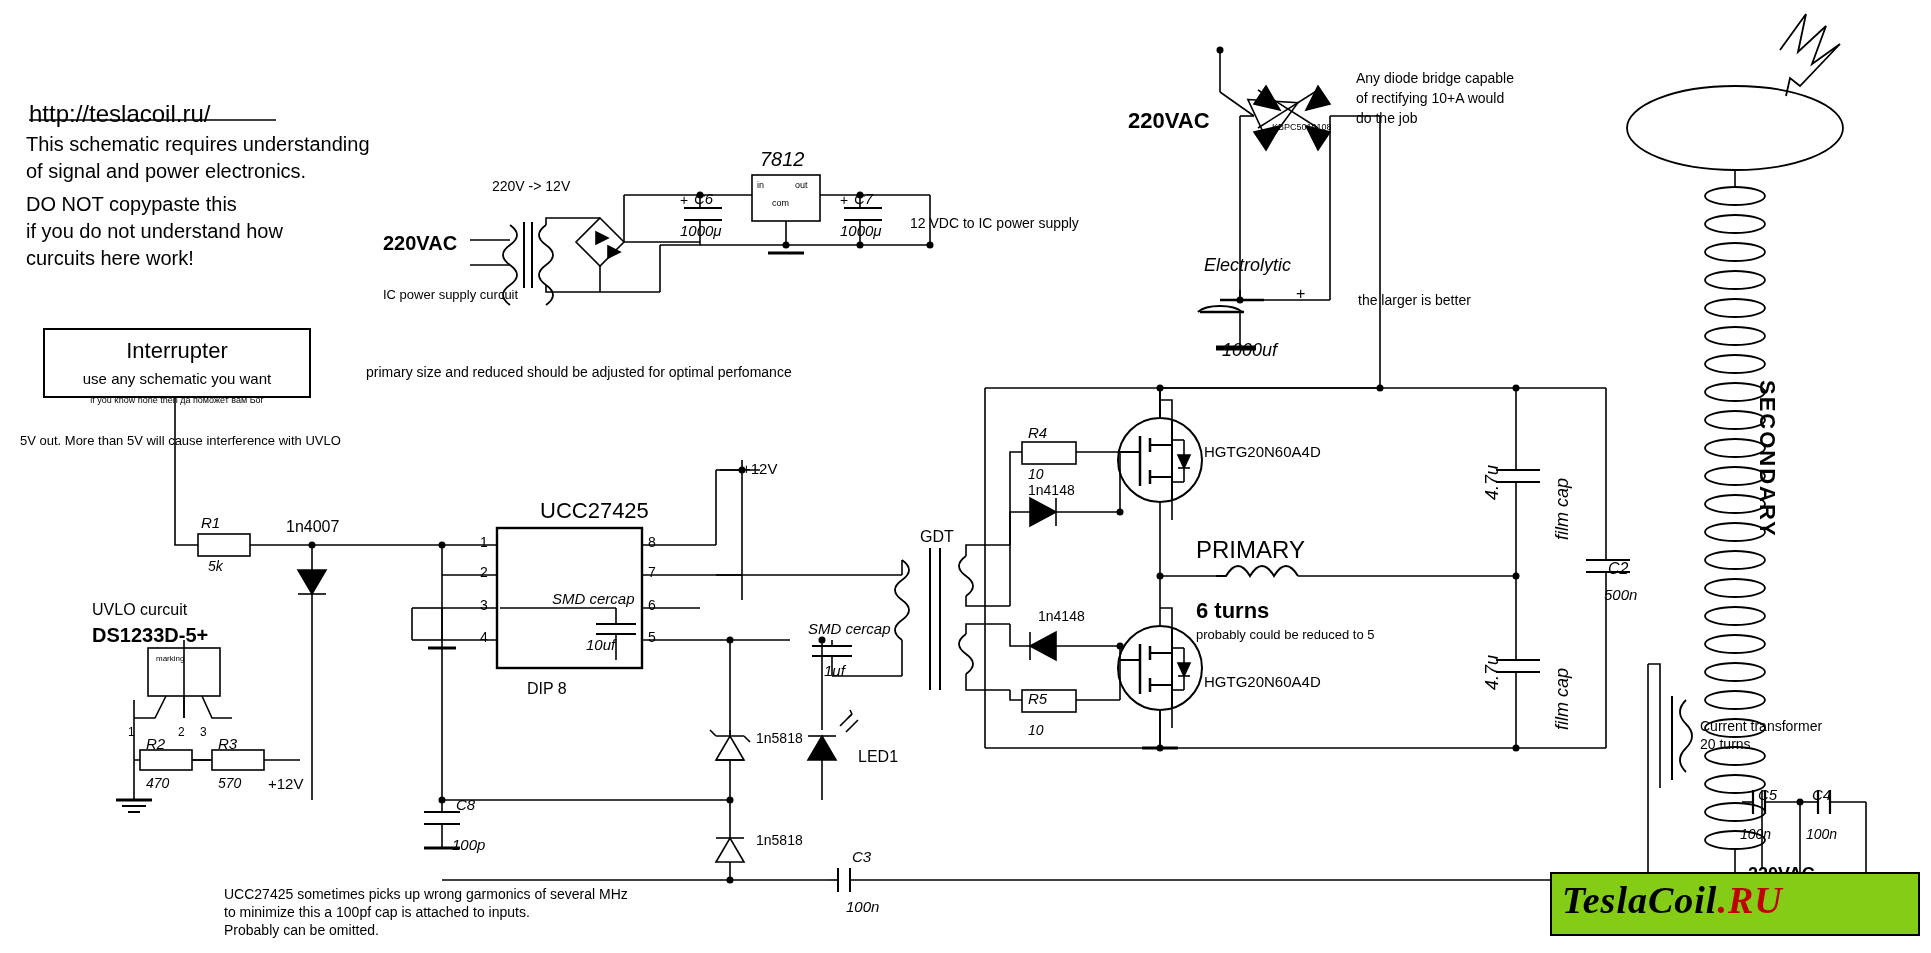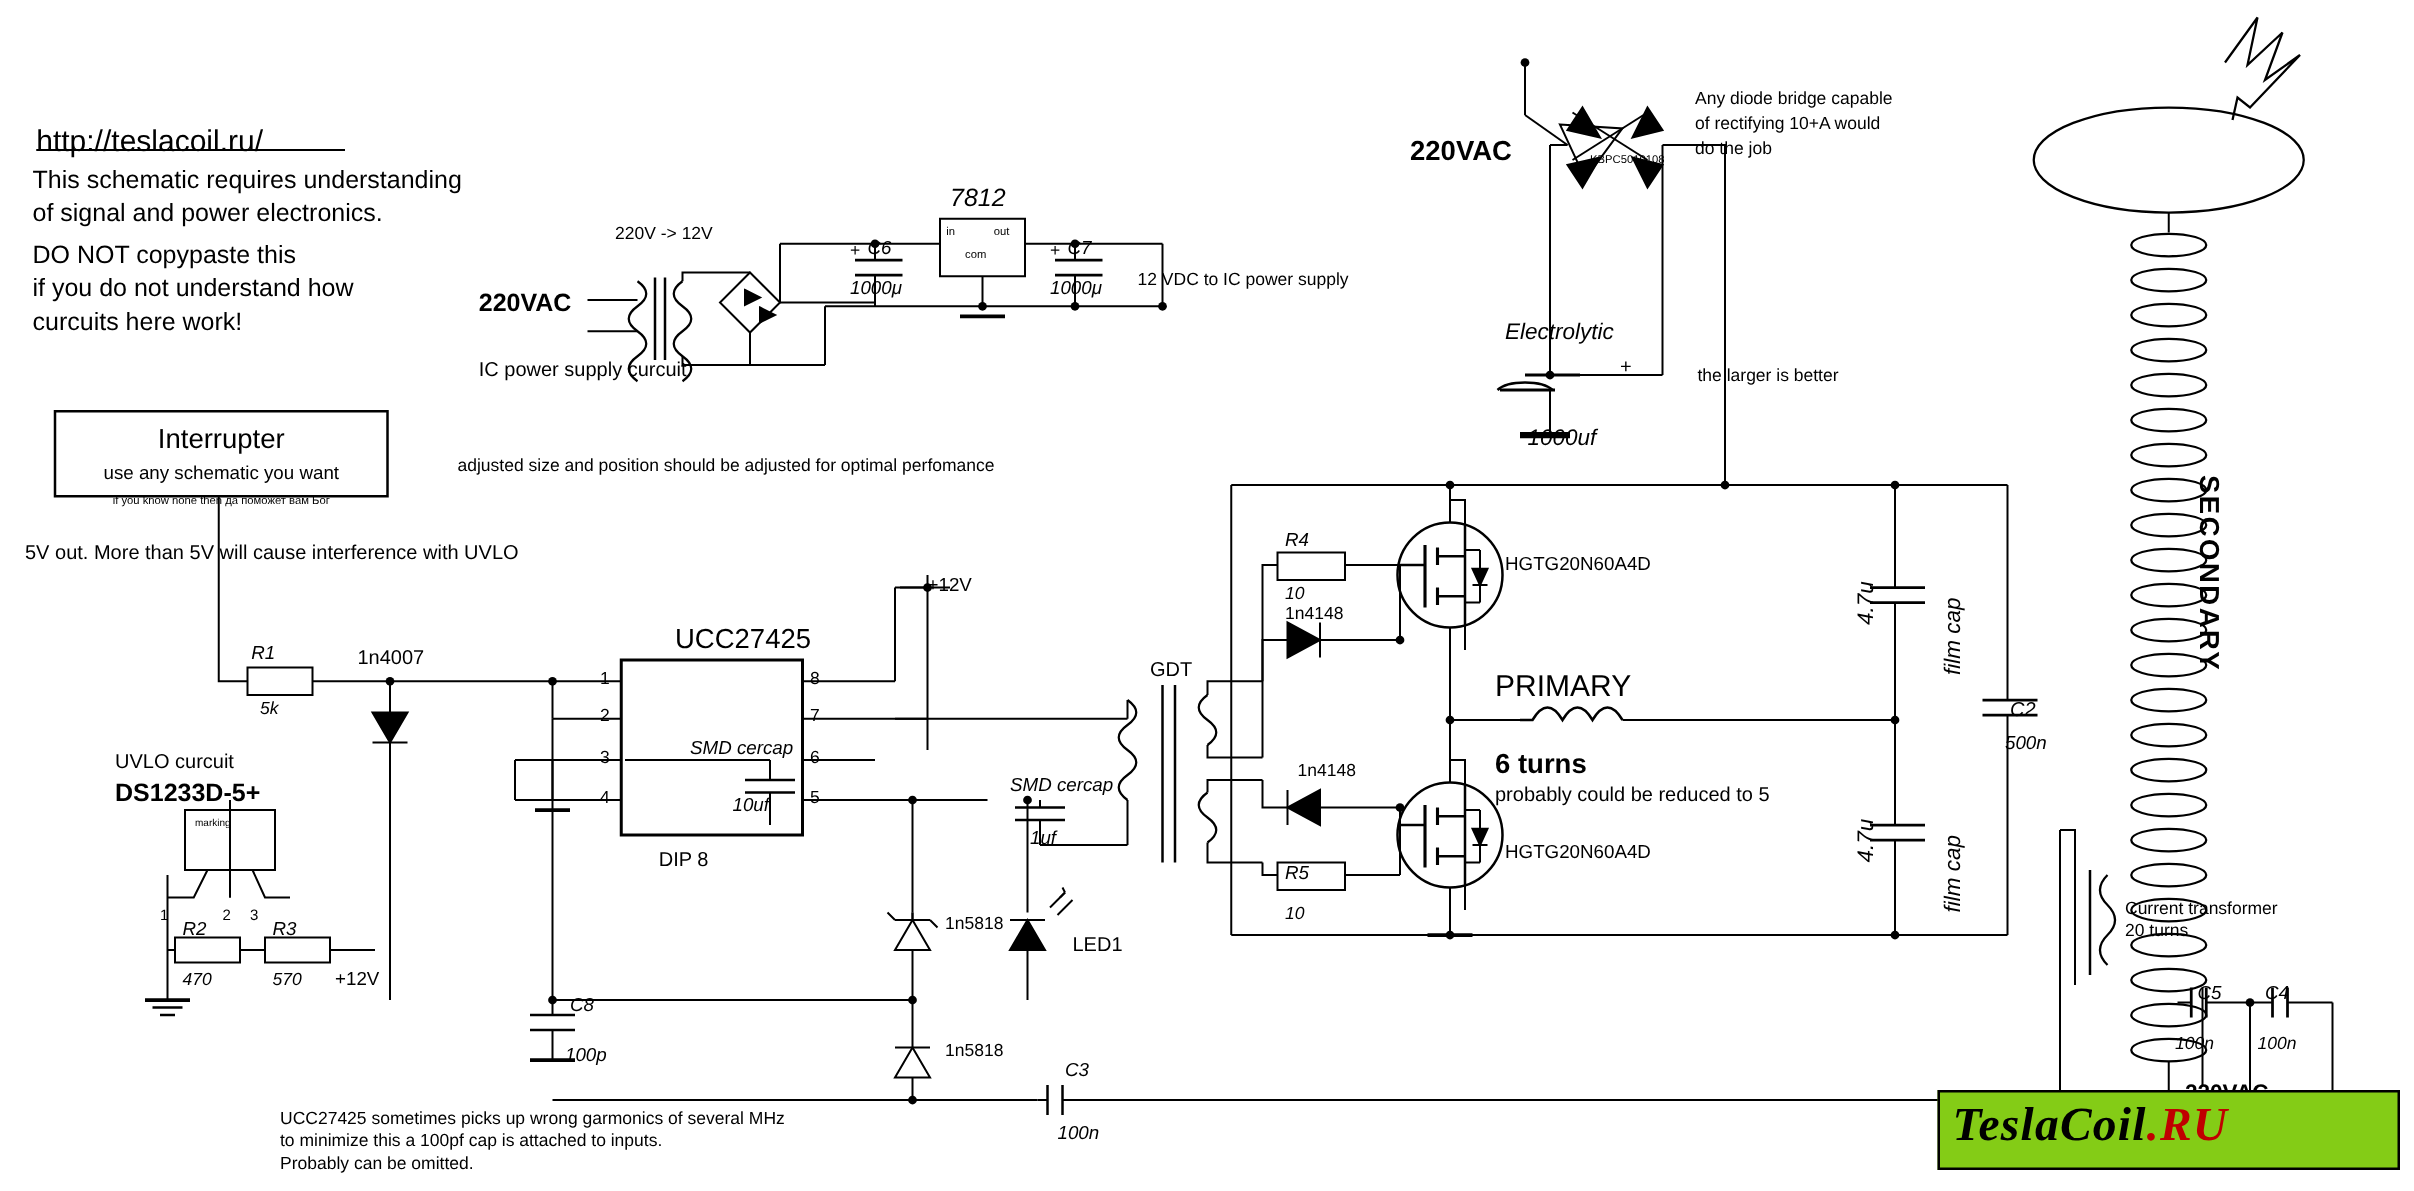--- a/index.html
+++ b/index.html
@@ -2,21 +2,21 @@
 <html><head>
 <meta charset="utf-8">
 <style>
   html,body{margin:0;padding:0;background:#fff;}
   body{width:1931px;height:953px;position:relative;overflow:hidden;
        font-family:"Liberation Sans", sans-serif;color:#000;}
   #sheet{position:absolute;left:0;top:0;width:1931px;height:953px;}
   svg#wires{position:absolute;left:0;top:0;width:1931px;height:953px;}
   .lbl{position:absolute;white-space:pre;line-height:1.15;}
   .t12{font-size:12px;}
-  .t13{font-size:16px;}
+  .t13{font-size:13px;}
   .t14{font-size:14px;}
   .t15{font-size:15px;}
   .t16{font-size:16px;}
   .t18{font-size:18px;}
   .t20{font-size:20px;}
   .t22{font-size:22px;}
   .t24{font-size:24px;}
   .it{font-style:italic;}
   .bd{font-weight:bold;}
   .vert{transform:rotate(-90deg);transform-origin:left top;}
@@ -487,21 +487,21 @@
 <div class="lbl" style="left:795px;top:180px;font-size:9px;">out</div>
 <div class="lbl" style="left:772px;top:198px;font-size:9px;">com</div>
 <div class="lbl t14" style="left:680px;top:192px;">+</div>
 <div class="lbl t15 it" style="left:694px;top:190px;">C6</div>
 <div class="lbl t15 it" style="left:680px;top:222px;">1000μ</div>
 <div class="lbl t14" style="left:840px;top:192px;">+</div>
 <div class="lbl t15 it" style="left:854px;top:190px;">C7</div>
 <div class="lbl t15 it" style="left:840px;top:222px;">1000μ</div>
 <div class="lbl t14" style="left:910px;top:215px;">12 VDC to IC power supply</div>
 
-<div class="lbl t14" style="left:366px;top:364px;">adjusted size and position should be adjusted for optimal perfomance</div>
+<div class="lbl t14" style="left:366px;top:364px;">primary size and reduced should be adjusted for optimal perfomance</div>
 
 <div class="lbl t22" style="left:540px;top:498px;">UCC27425</div>
 <div class="lbl t16" style="left:527px;top:680px;">DIP 8</div>
 <div class="lbl t14" style="left:480px;top:534px;">1</div>
 <div class="lbl t14" style="left:480px;top:564px;">2</div>
 <div class="lbl t14" style="left:480px;top:597px;">3</div>
 <div class="lbl t14" style="left:480px;top:629px;">4</div>
 <div class="lbl t14" style="left:648px;top:534px;">8</div>
 <div class="lbl t14" style="left:648px;top:564px;">7</div>
 <div class="lbl t14" style="left:648px;top:597px;">6</div>

